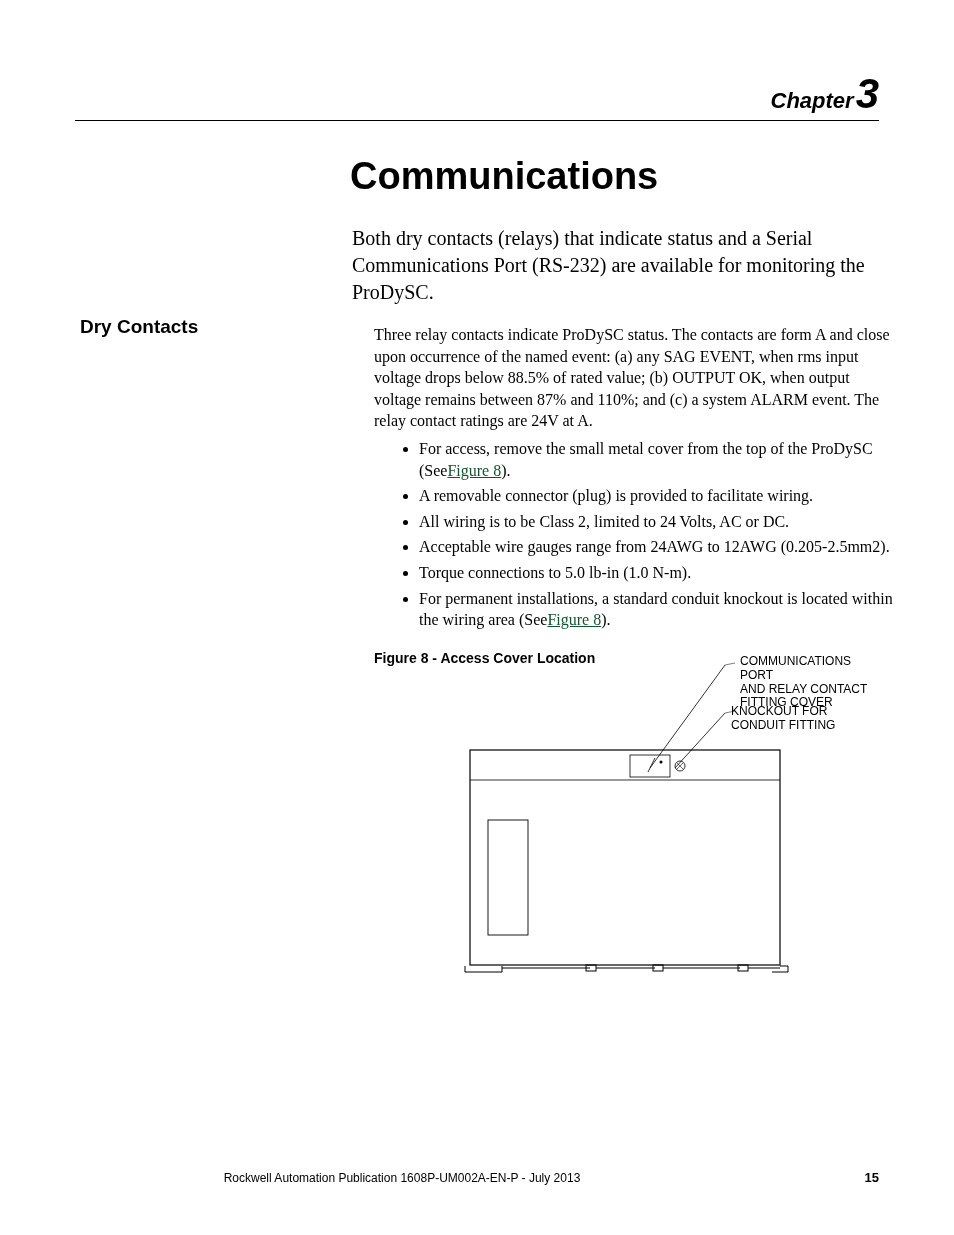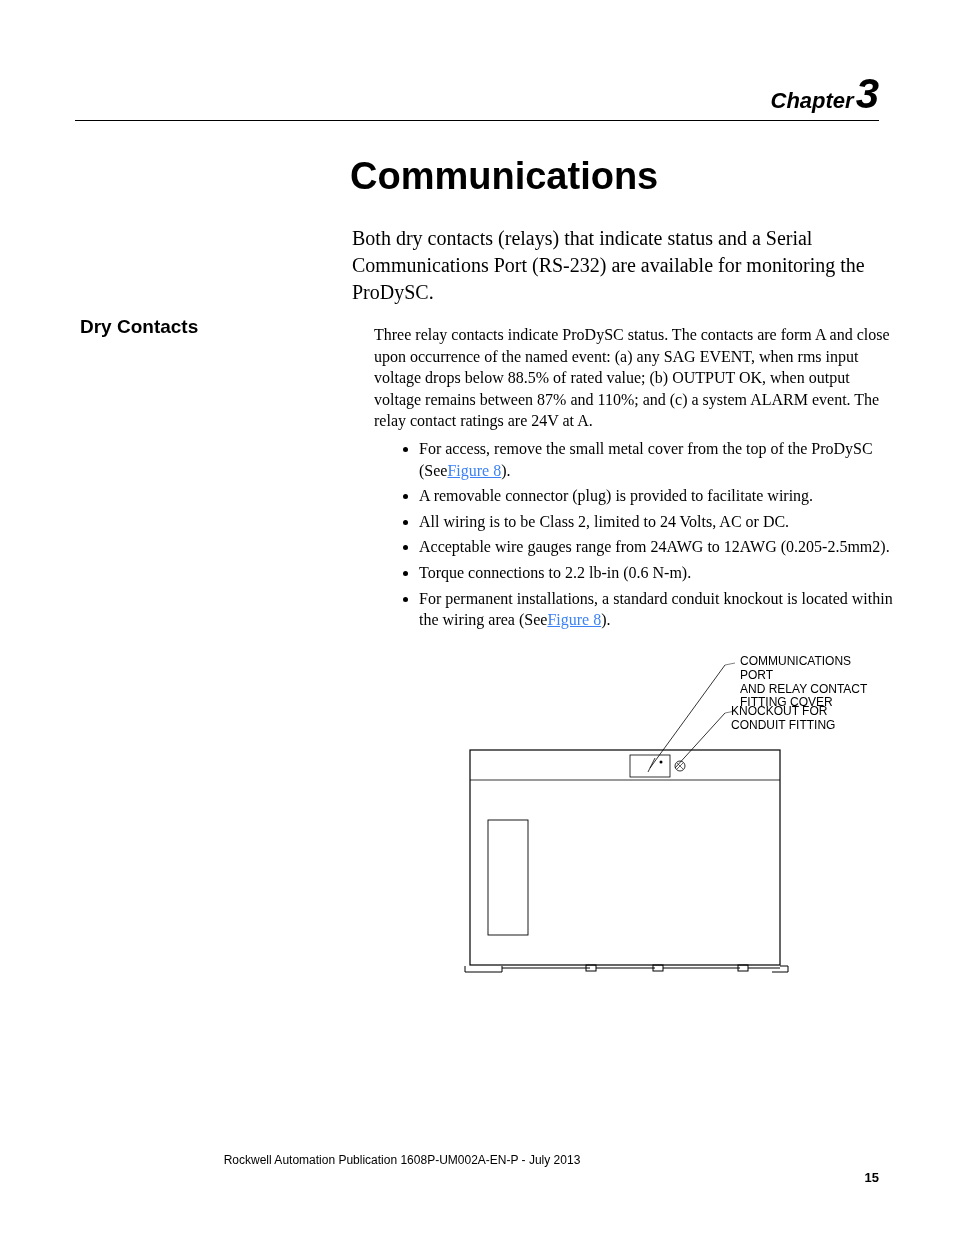--- a/index.html
+++ b/index.html
@@ -76,21 +76,21 @@
     margin: 6px 0 0 0;
     padding-left: 45px;
     list-style: disc;
   }
   .bullets li {
     margin-bottom: 4px;
     line-height: 1.35;
     font-size: 16px;
   }
   .xref {
-    color: #3b82f6;
+    color: #14532d;
     text-decoration: underline;
   }
   .figure-caption {
     margin-top: 18px;
     font-family: 'Segoe UI', 'Arial Narrow', Arial, sans-serif;
     font-weight: bold;
     font-size: 14px;
   }
   .diagram {
     position: absolute;
@@ -99,21 +99,21 @@
     width: 420px;
   }
   .callout {
     font-family: Arial, Helvetica, sans-serif;
     font-size: 12px;
     line-height: 1.15;
     position: absolute;
   }
   .footer {
     position: absolute;
-    bottom: 68px;
+    bottom: 50px;
     left: 0;
     width: 804px;
     text-align: center;
     font-family: 'Segoe UI', 'Arial Narrow', Arial, sans-serif;
     font-size: 12px;
   }
   .page-num {
     position: absolute;
     bottom: 50px;
     right: 75px;
@@ -138,23 +138,24 @@
 
 <div class="section-heading">Dry Contacts</div>
 
 <div class="section-body">
   <p>Three relay contacts indicate ProDySC status. The contacts are form A and close upon occurrence of the named event: (a) any SAG EVENT, when rms input voltage drops below 88.5% of rated value; (b) OUTPUT OK, when output voltage remains between 87% and 110%; and (c) a system ALARM event. The relay contact ratings are 24V at A.</p>
   <ul class="bullets">
     <li><span>For access, remove the small metal cover from the top of the ProDySC (See</span><a class="xref">Figure 8</a><span>).</span></li>
     <li><span>A removable connector (plug) is provided to facilitate wiring.</span></li>
     <li><span>All wiring is to be Class 2, limited to 24 Volts, AC or DC.</span></li>
     <li><span>Acceptable wire gauges range from 24AWG to 12AWG (0.205-2.5mm2).</span></li>
-    <li><span>Torque connections to 2.2 lb-in (0.6 N-m).</span></li>
+    <li><span>Torque connections to 5.0 lb-in (1.0 N-m).</span></li>
     <li><span>For permanent installations, a standard conduit knockout is located within the wiring area (See</span><a class="xref">Figure 8</a><span>).</span></li>
   </ul>
+  <div class="figure-caption">Figure 8 - Access Cover Location</div>
 </div>
 
 <div class="diagram">
   <svg width="420" height="340" viewBox="0 0 420 340">
 
     <line x1="265" y1="15" x2="190" y2="118" stroke="#000" stroke-width="0.8"></line>
     <path d="M 265 15 L 275 13" stroke="#000" stroke-width="0.5" fill="none"></path>
     <line x1="265" y1="63" x2="215" y2="118" stroke="#000" stroke-width="0.8"></line>
     <path d="M 265 63 L 275 61" stroke="#000" stroke-width="0.5" fill="none"></path>
 

